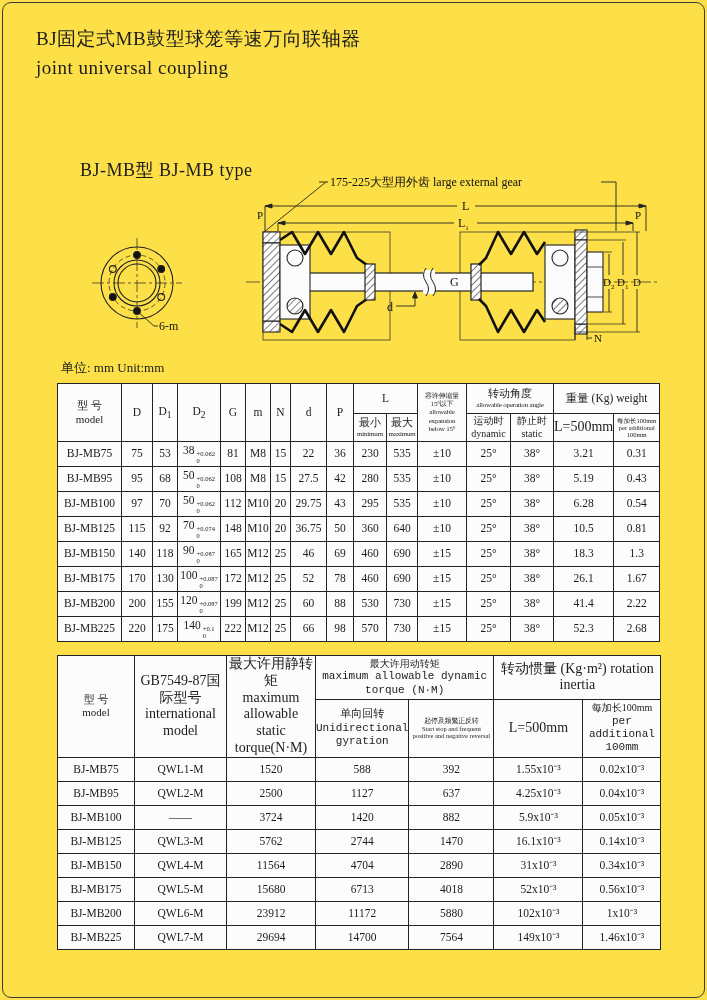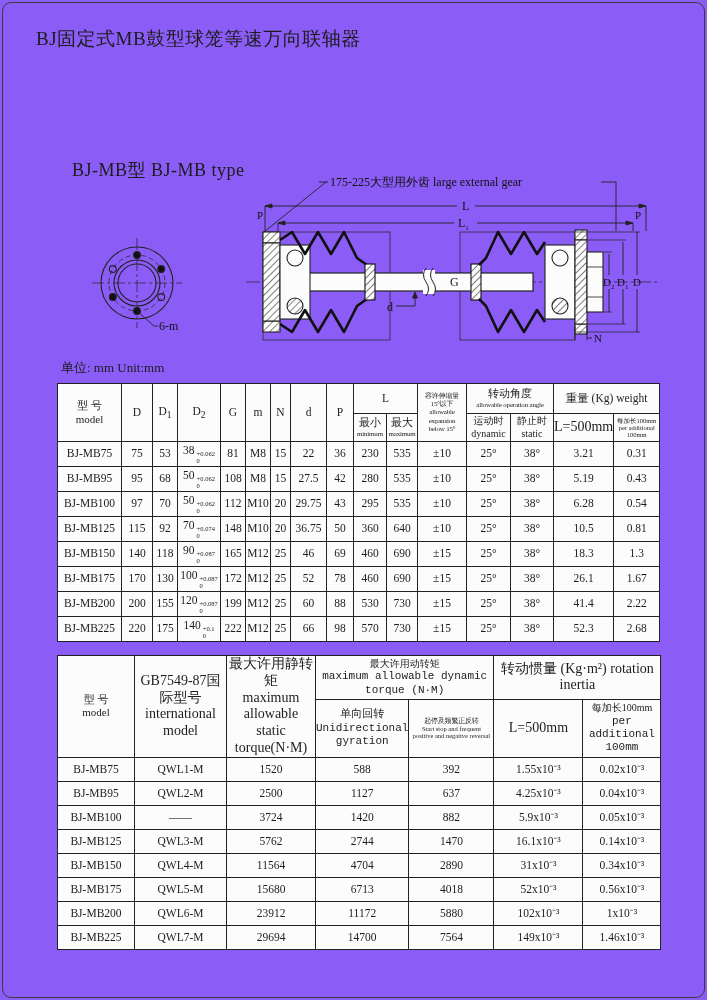--- a/index.html
+++ b/index.html
@@ -1,21 +1,21 @@
 <!DOCTYPE html>
 <html><head>
 <meta charset="utf-8">
 <style>
   html,body{margin:0;padding:0;background:#ffffff;}
-  .page{position:relative;width:707px;height:1000px;background:#8b5cf6;
+  .page{position:relative;width:707px;height:1000px;background:#fde047;
         font-family:"Liberation Serif",serif;color:#1c1c1c;overflow:hidden;}
   .frame{position:absolute;inset:2px;border:1.5px solid #3a3a3a;border-radius:9px;}
   .titleblock{position:absolute;left:36px;top:24px;}
   .titleblock div{font-size:19px;line-height:29px;letter-spacing:.5px;}
-  .subtitle{position:absolute;left:72px;top:158px;font-size:18px;letter-spacing:.5px;}
+  .subtitle{position:absolute;left:80px;top:158px;font-size:18px;letter-spacing:.5px;}
   .unit{position:absolute;left:61px;top:359px;font-size:13px;text-align:right;}
   table{border-collapse:collapse;table-layout:fixed;position:absolute;left:57px;
         border:1.5px solid #111;background:#fcfcfc;}
   #table1{top:383px;}
   #table2{top:655px;}
   th,td{border:1px solid #222;text-align:center;vertical-align:middle;padding:0;
         font-weight:normal;overflow:hidden;font-size:11.5px;line-height:1.15;}
   #table1 thead tr:nth-child(1){height:30px;}
   #table1 thead tr:nth-child(2){height:28px;}
   #table1 tbody tr{height:25px;}
@@ -33,20 +33,21 @@
   svg text{fill:#111;font-family:"Liberation Serif",serif;}
 </style>
 </head>
 <body>
 
 <div class="page">
   <div class="frame"></div>
 
   <div class="titleblock">
     <div>BJ固定式MB鼓型球笼等速万向联轴器</div>
+    <div>joint universal coupling</div>
   </div>
 
   <div class="subtitle">BJ-MB型 BJ-MB type</div>
 
   <svg width="630" height="190" viewBox="0 0 630 190" style="position:absolute;left:58px;top:168px;">
     <defs>
       <pattern id="h45" width="5" height="5" patternUnits="userSpaceOnUse" patternTransform="rotate(45)">
         <rect width="5" height="5" fill="#fcfcfc"></rect>
         <line x1="0" y1="0" x2="0" y2="5" stroke="#2a2a2a" stroke-width="1.2"></line>
       </pattern>

